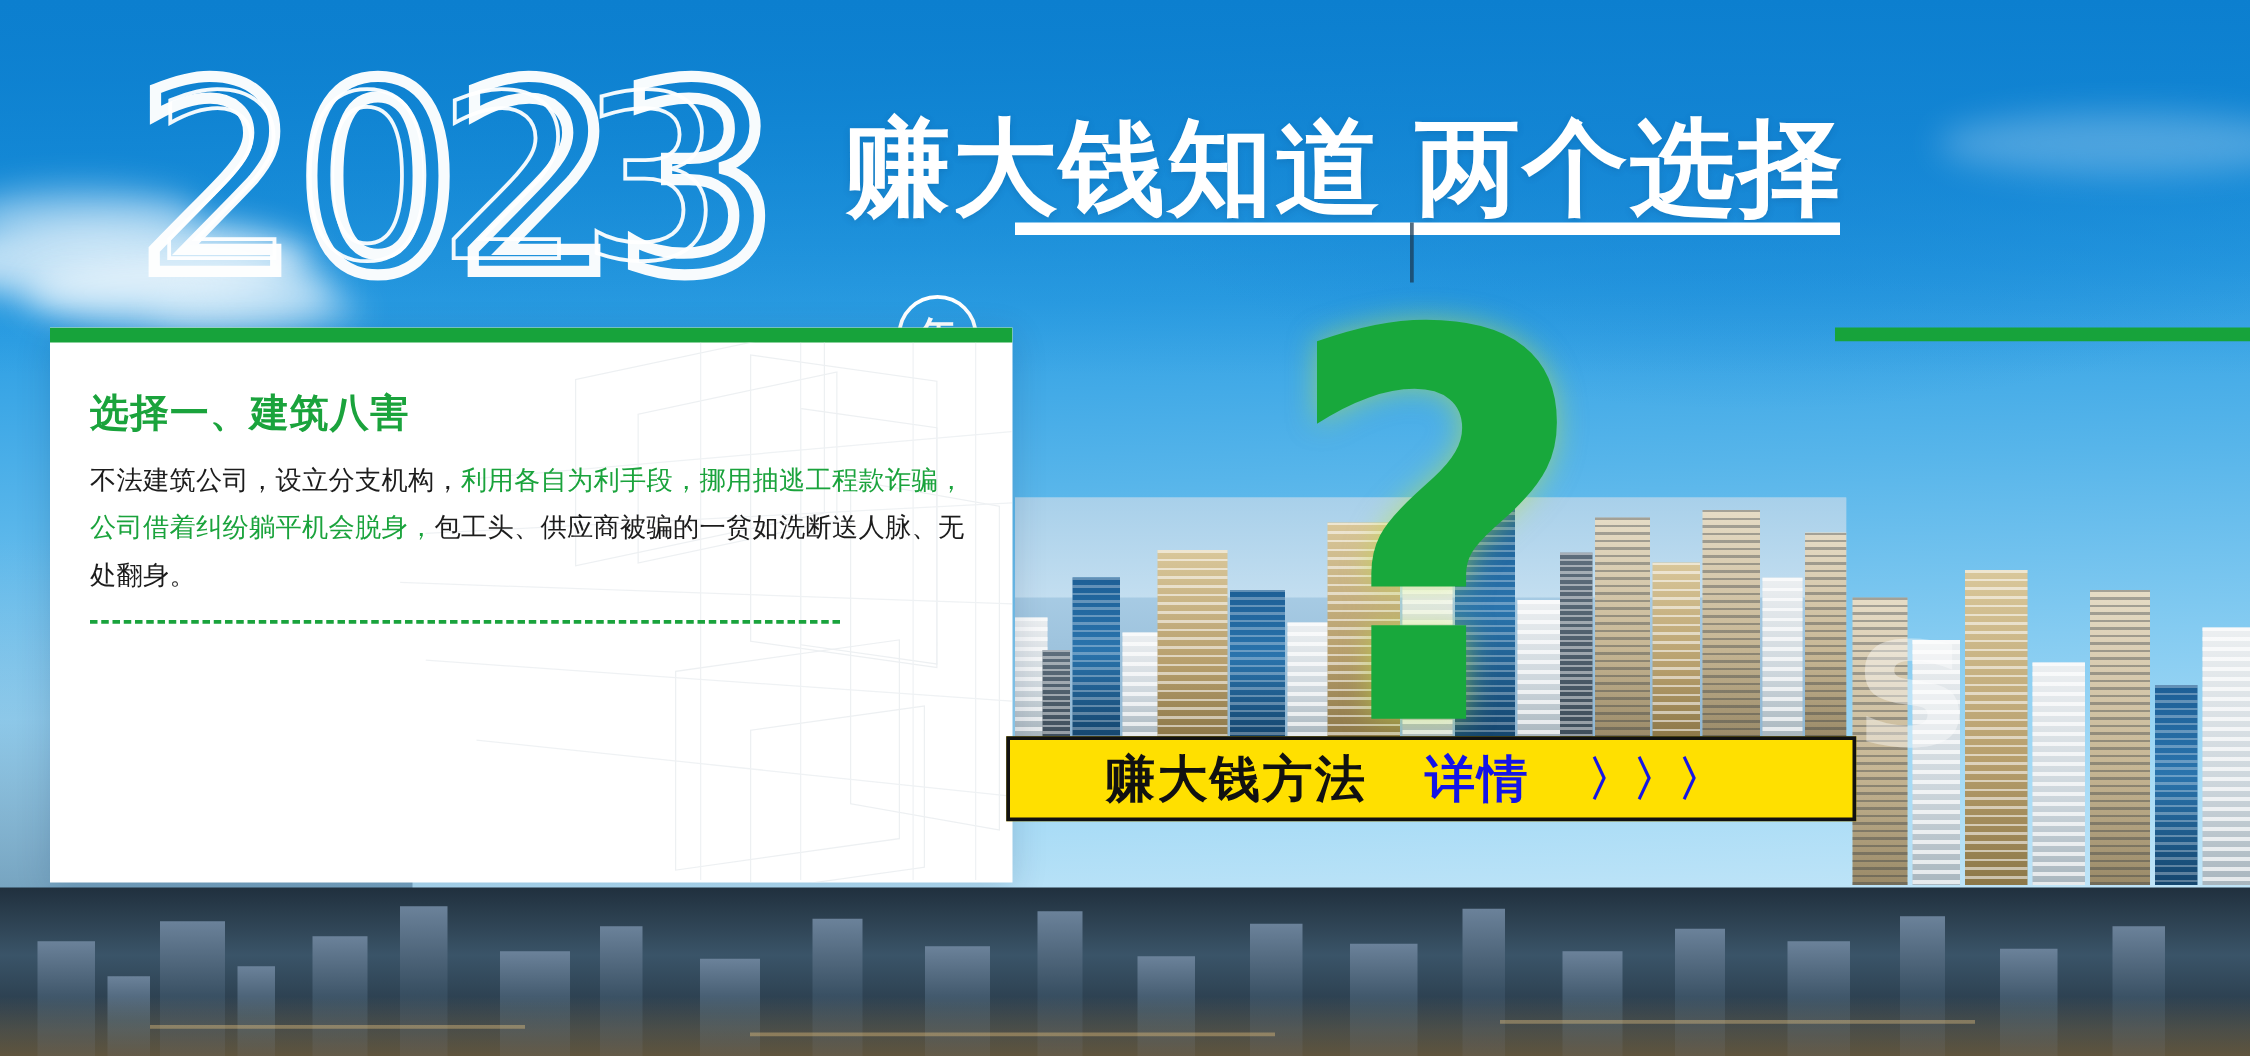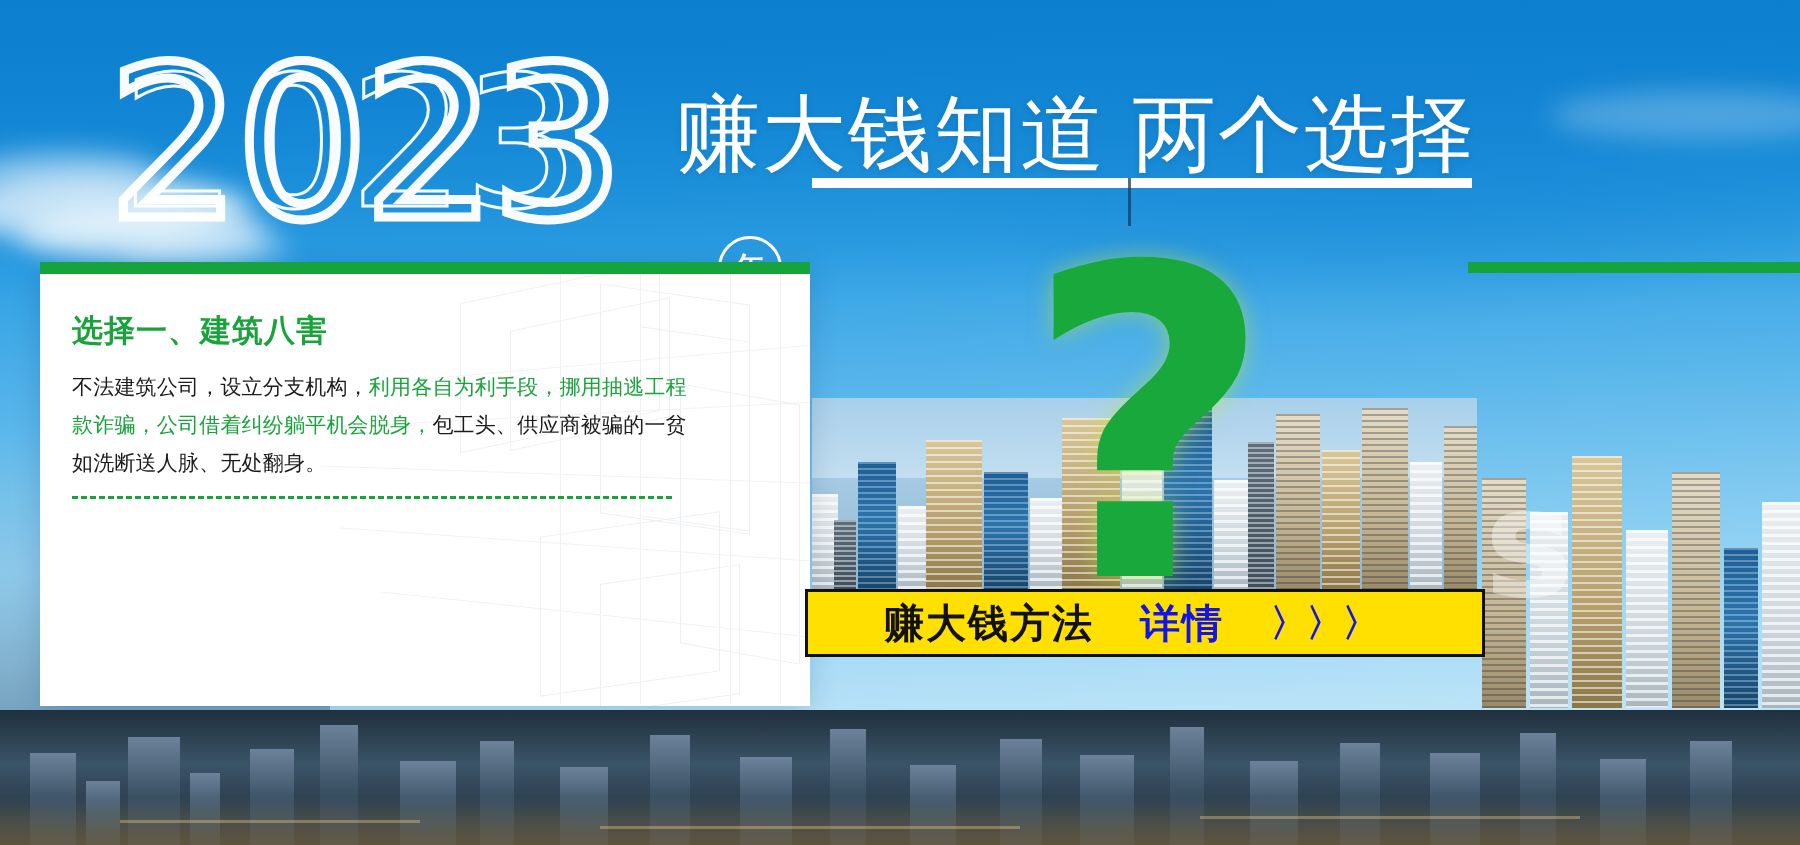--- a/index.html
+++ b/index.html
@@ -85,21 +85,21 @@
     position:absolute; left:610px; top:178px; width:64px; height:64px;
     border:3px solid #ffffff; border-radius:50%;
     color:#ffffff; font-size:30px; font-weight:700;
     display:flex; align-items:center; justify-content:center;
     font-family:"DejaVu Sans","Liberation Sans",sans-serif;
   }
 
   
   .headline{
     position:absolute; left:676px; top:78px;
-    color:#ffffff; font-size:84px; font-weight:400; letter-spacing:2px;
+    color:#ffffff; font-size:84px; font-weight:700; letter-spacing:2px;
     white-space:nowrap;
     font-family:"DejaVu Sans","Liberation Sans",sans-serif;
     text-shadow:0 2px 6px rgba(0,60,110,.18);
   }
   .headline .gap{ display:inline-block; width:26px; }
   .head-rule{
     position:absolute; left:812px; top:178px; width:660px; height:10px; background:#ffffff;
   }
   .head-rule-tick{
     position:absolute; left:1128px; top:178px; width:3px; height:48px; background:#1b3c57; opacity:.75;
@@ -164,30 +164,30 @@
     overflow:hidden;
   }
   .card-topbar{ position:absolute; left:0; top:0; width:770px; height:12px; background:#17a33b; }
   .card-bg-lines{
     position:absolute; inset:12px 0 0 0; overflow:hidden; pointer-events:none; opacity:.55;
   }
   .bl{ position:absolute; border:1px solid #dfe4e8; }
   .blh{ position:absolute; height:1px; background:#e2e7eb; }
   .blv{ position:absolute; width:1px; background:#e2e7eb; }
 
-  .card-inner{ position:absolute; left:0; top:12px; width:691px; height:432px; padding:36px 32px 12px 32px; }
+  .card-inner{ position:absolute; left:0; top:12px; width:770px; height:432px; padding:36px 32px 12px 32px; }
 
   .sec-title{
     color:#1aa33c; font-size:31px; font-weight:700; letter-spacing:1px;
     font-family:"DejaVu Sans","Liberation Sans",sans-serif;
     margin-bottom:16px;
   }
   .sec-body{
     font-size:21px; line-height:38px; color:#1c1c1c; letter-spacing:.2px;
-    font-family:Liberation Serif, serif;
+    font-family:Liberation Mono, monospace;
   }
   .sec-body .hl{ color:#1aa33c; }
 
   .divider{
     position:absolute; left:32px; top:222px; width:600px; height:0;
     border-top:3px dashed #1aa33c;
   }
 
   .sec2{ position:absolute; left:32px; top:262px; width:710px; }
 

